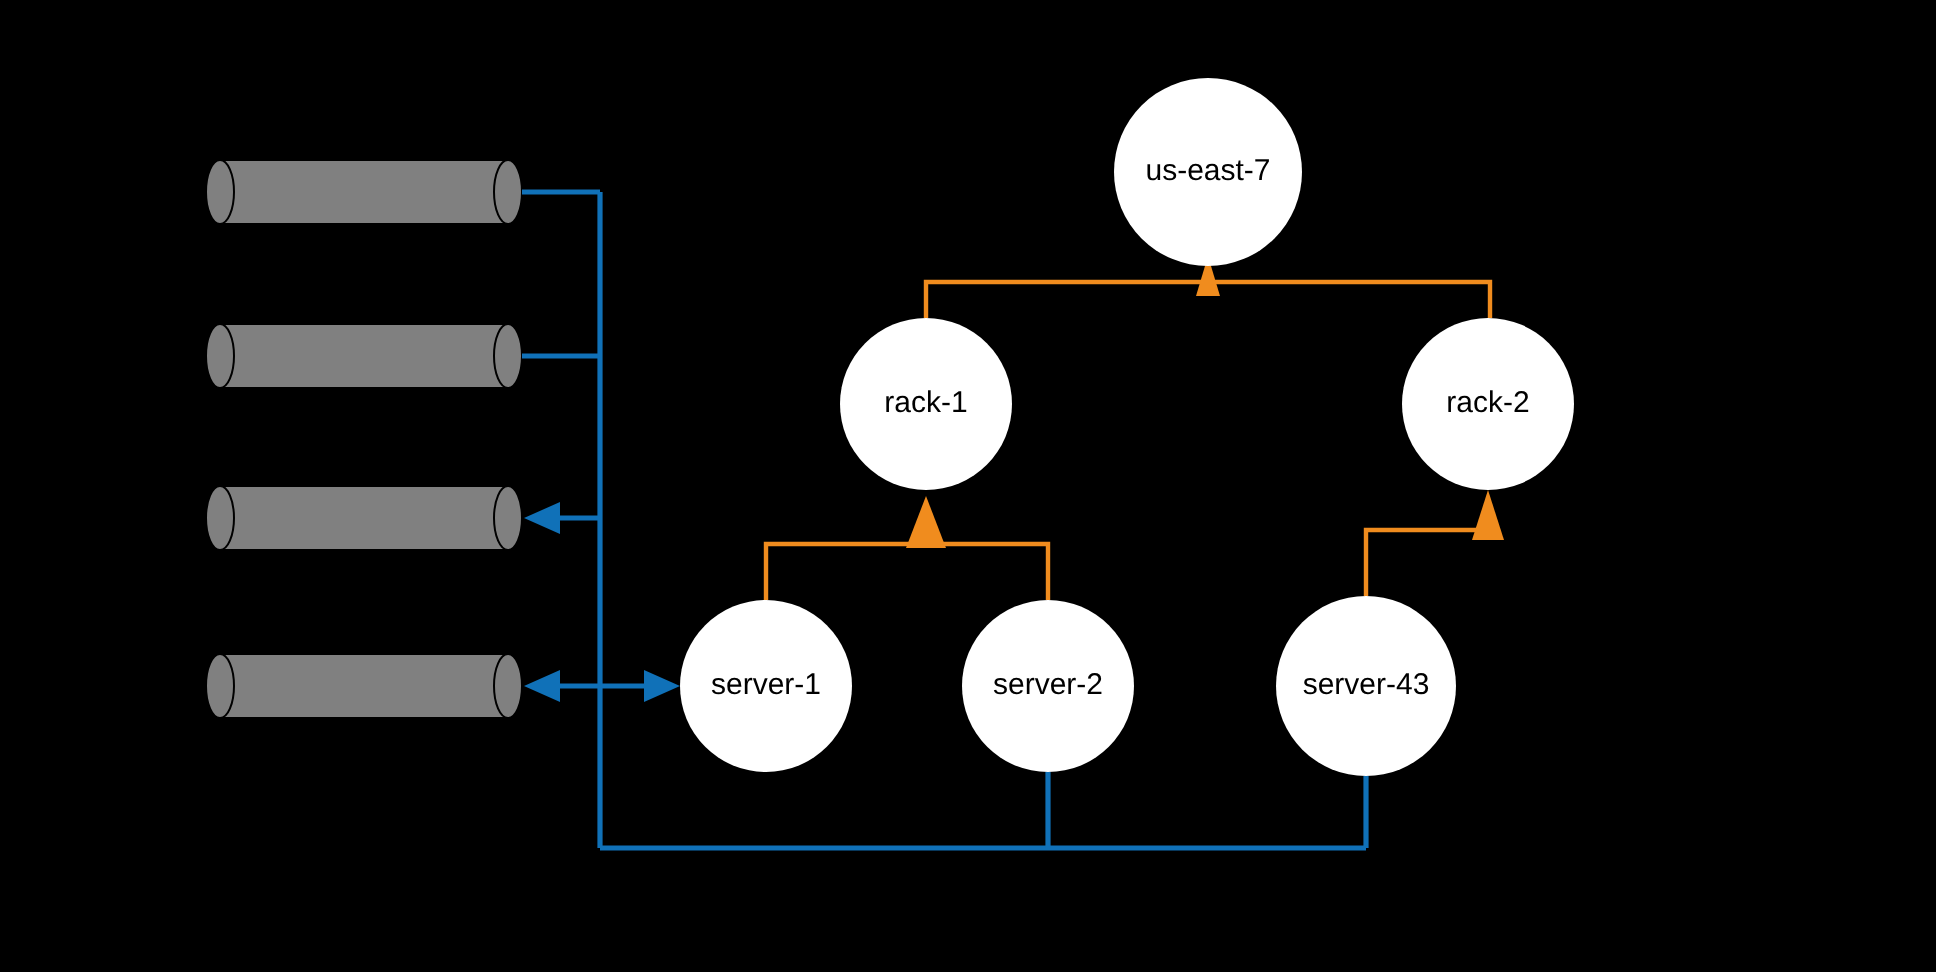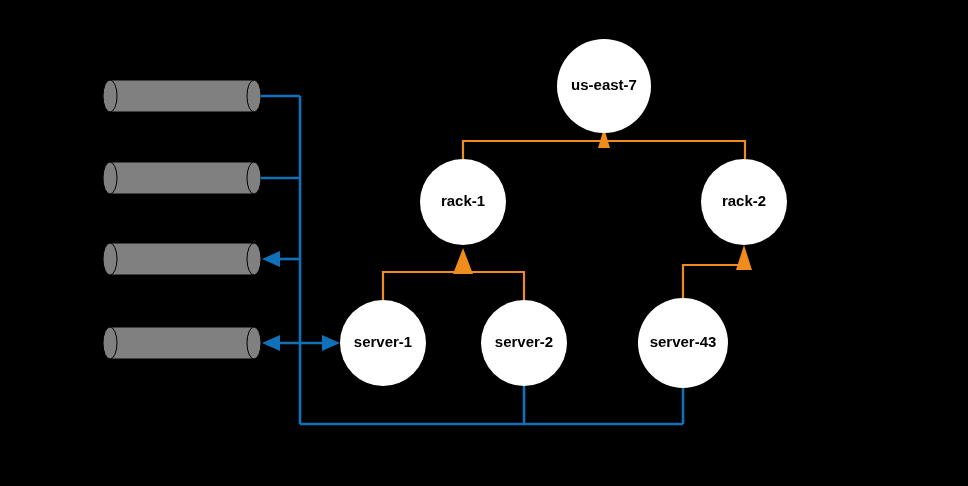--- a/index.html
+++ b/index.html
@@ -7,21 +7,20 @@
     padding: 0;
     background: #000000;
   }
   #canvas {
     position: relative;
     width: 968px;
     height: 486px;
     background: #000000;
     overflow: hidden;
     font-family: "Liberation Sans", sans-serif;
-    font-weight: bold;
   }
   svg.diagram {
     position: absolute;
     top: 0;
     left: 0;
     width: 968px;
     height: 486px;
     display: block;
   }
   .node-label {

